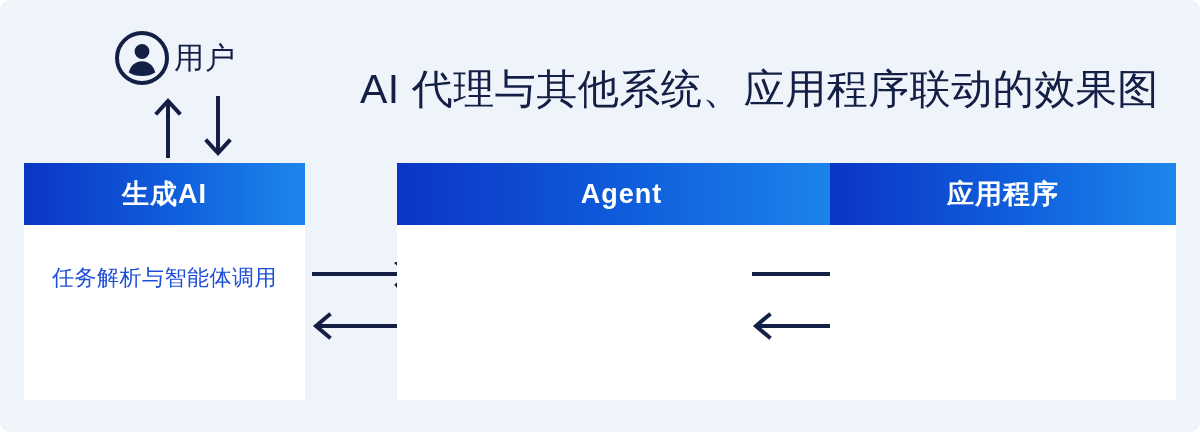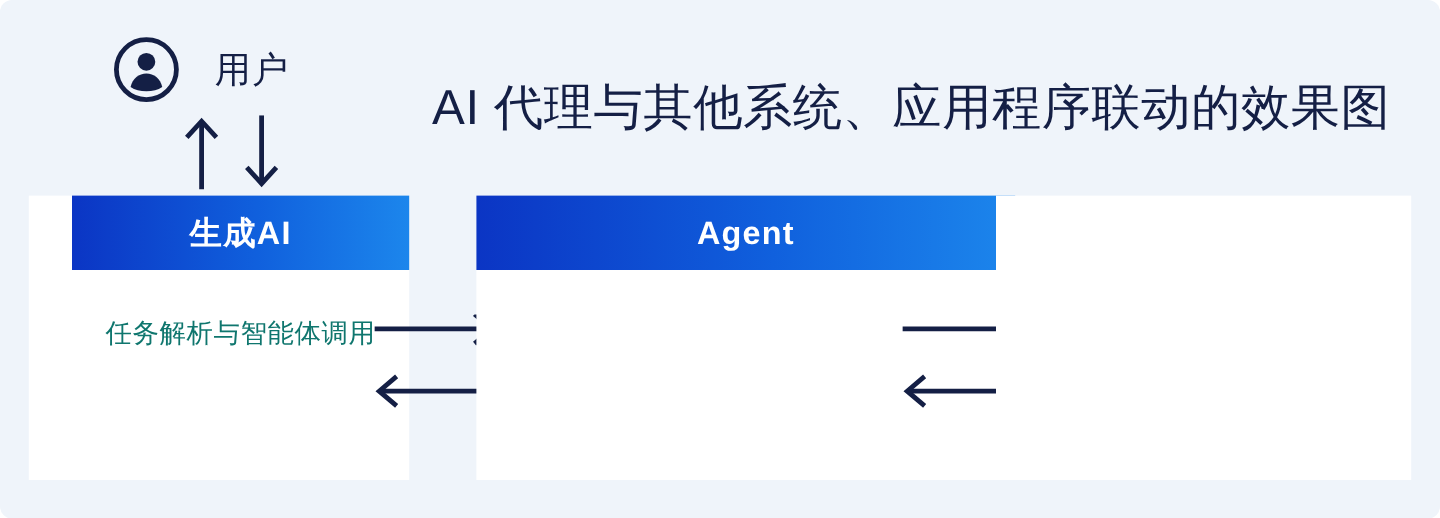--- a/index.html
+++ b/index.html
@@ -13,25 +13,25 @@
     height: 432px;
     background: #eff4fa;
     border-radius: 10px;
     overflow: hidden;
     font-family: "Liberation Sans", "DejaVu Sans", sans-serif;
   }
 
   
   #user-actor {
     position: absolute;
-    left: 94px;
+    left: 114px;
     top: 30px;
     display: flex;
     align-items: center;
-    gap: 29px;
+    gap: 4px;
   }
   #user-icon {
     width: 56px;
     height: 56px;
     flex: 0 0 56px;
   }
   #user-label {
     font-size: 30px;
     font-weight: 500;
     color: #141f45;
@@ -63,21 +63,21 @@
 
   
   .node-box {
     position: absolute;
     top: 163px;
     height: 237px;
     background: #ffffff;
     display: flex;
     flex-direction: column;
   }
-  #box-genai  { left: 24px;  width: 281px; padding-left: 36px; }
+  #box-genai  { left: 24px;  width: 281px; }
   #box-agent  { left: 397px; width: 449px; }
   #box-app    { left: 830px; width: 346px; }
 
   .node-header {
     height: 62px;
     background: linear-gradient(90deg, #0b35c4 0%, #1060dd 55%, #1c86ec 100%);
     display: flex;
     align-items: center;
     justify-content: center;
   }
@@ -90,21 +90,21 @@
   .node-body {
     flex: 1;
     padding: 36px 22px 0 22px;
     box-sizing: border-box;
     display: flex;
     justify-content: center;
   }
   .node-body-text {
     font-size: 22px;
     line-height: 1.55;
-    color: #0f766e;
+    color: #1d4ed8;
     text-align: center;
     letter-spacing: 0.5px;
   }
 
   
   .connector {
     position: absolute;
     top: 262px;
     width: 102px;
     height: 78px;
@@ -170,15 +170,18 @@
       <line x1="0" y1="12" x2="96" y2="12" stroke="#141f45" stroke-width="4"></line>
       <polyline points="85,1 98,12 85,23" fill="none" stroke="#141f45" stroke-width="4" stroke-linecap="square"></polyline>
     </g>
     <g>
       <line x1="102" y1="64" x2="6" y2="64" stroke="#141f45" stroke-width="4"></line>
       <polyline points="17,53 4,64 17,75" fill="none" stroke="#141f45" stroke-width="4" stroke-linecap="square"></polyline>
     </g>
   </svg>
 
   <div id="box-app" class="node-box">
+    <div class="node-header">
+      <span class="node-header-label">应用程序</span>
+    </div>
   </div>
 
 </div>
 
 </body></html>

